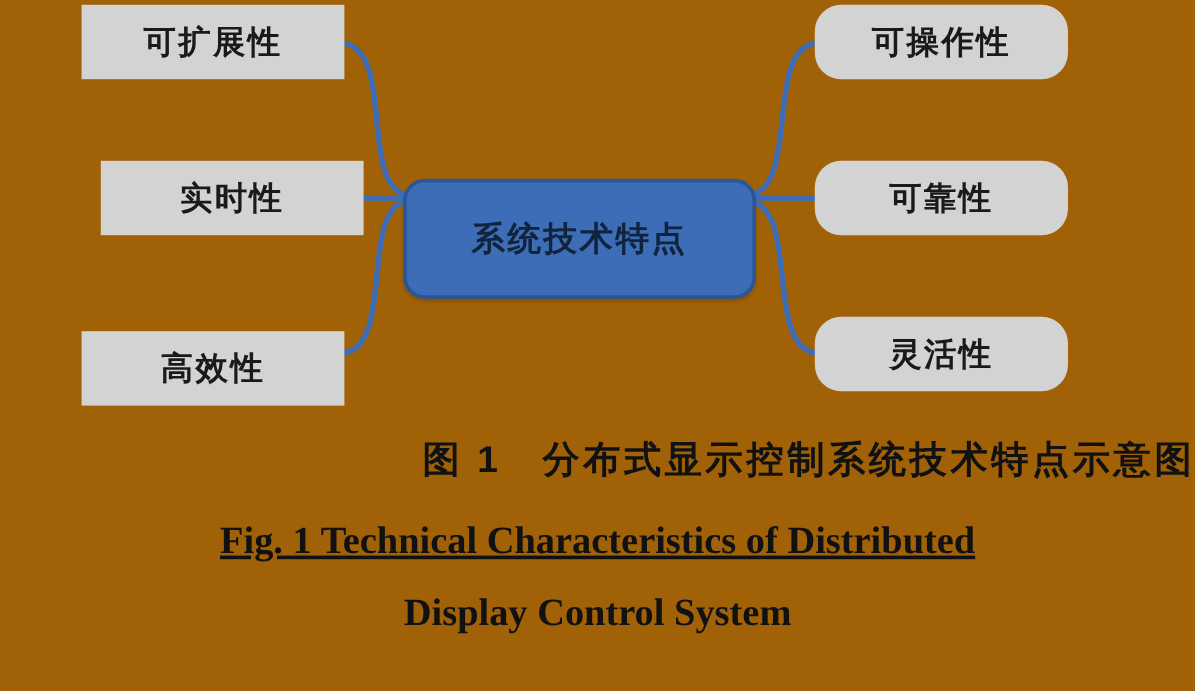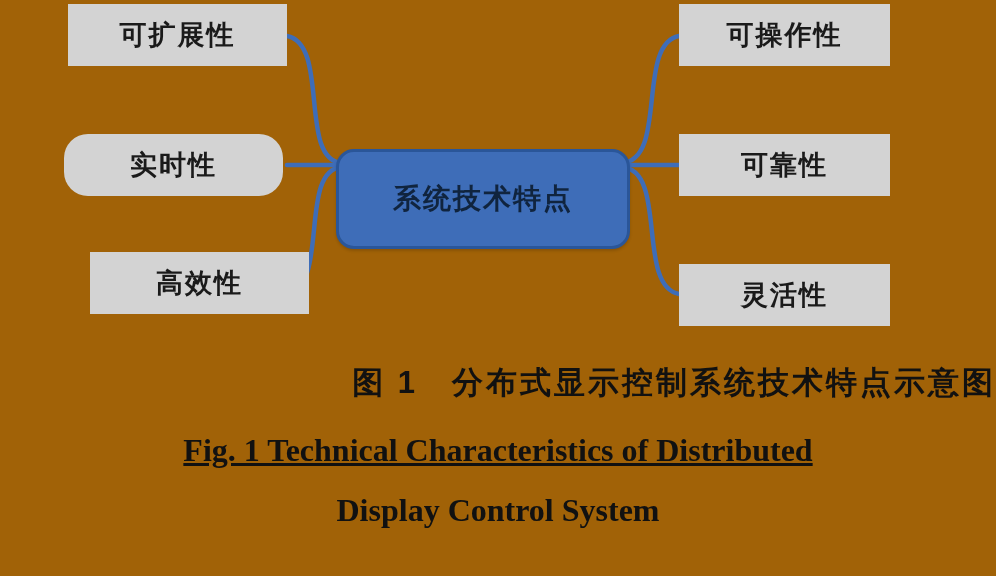--- a/index.html
+++ b/index.html
@@ -30,24 +30,24 @@
     background: #d3d3d3;
     display: flex;
     align-items: center;
     justify-content: center;
     font-size: 27px;
     font-weight: bold;
     color: #1a1a1a;
     letter-spacing: 2px;
     z-index: 1;
   }
-  .node-right { width: 211px; }
+  .node-right { width: 211px; border-radius: 22px; }
   .node-left-1  { left: 68px;  top: 4px;   }
-  .node-left-2  { left: 64px;  top: 134px; border-radius: 24px; }
-  .node-left-3  { left: 68px;  top: 252px; margin-left: 22px; }
+  .node-left-2  { left: 84px;  top: 134px; }
+  .node-left-3  { left: 68px;  top: 276px; }
   .node-right-1 { left: 679px; top: 4px;   }
   .node-right-2 { left: 679px; top: 134px; }
   .node-right-3 { left: 679px; top: 264px; }
   .center-node {
     position: absolute;
     left: 336px;
     top: 116px;
     width: 288px;
     height: 94px;
     background: #3e6db8;

